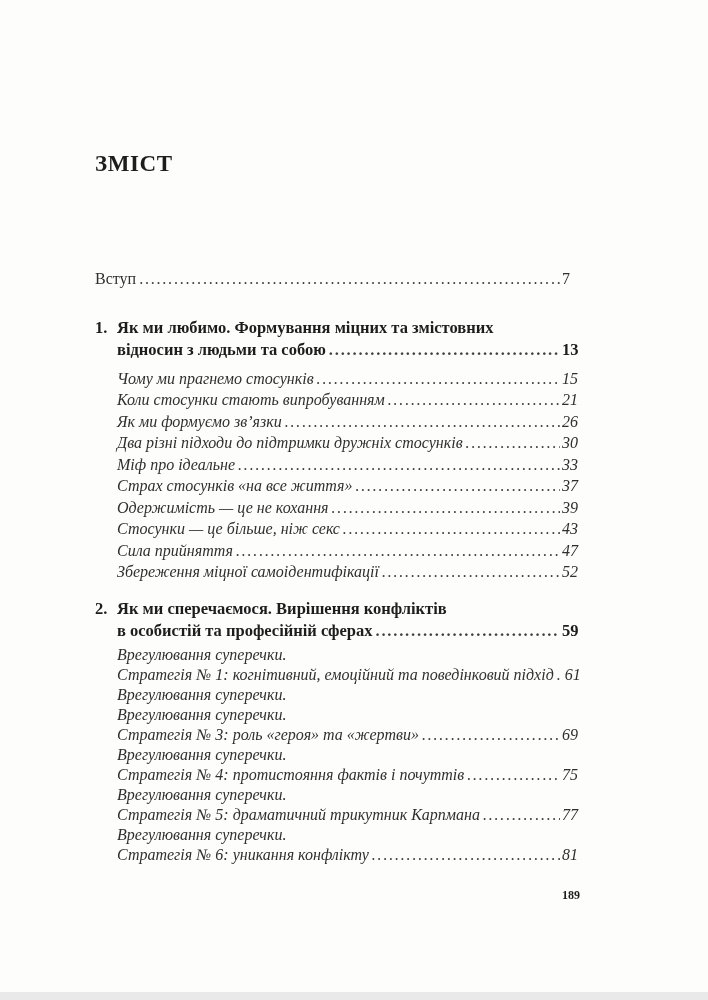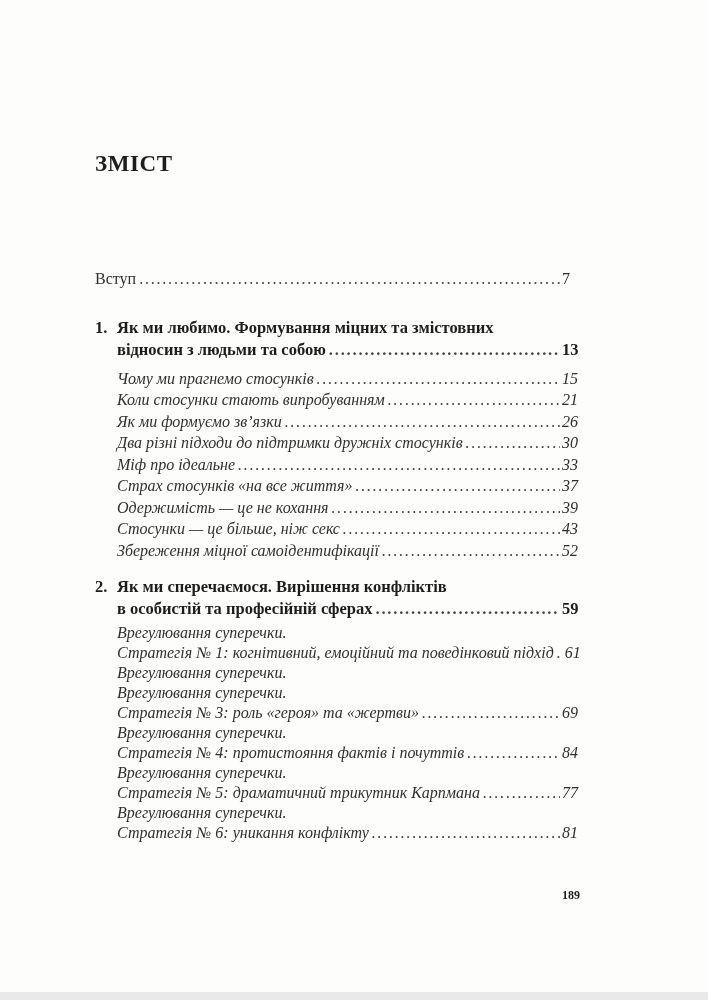--- a/index.html
+++ b/index.html
@@ -109,20 +109,25 @@
         <span class="lbl">Одержимість — це не кохання</span>
         <span class="leader"></span>
         <span class="pg">39</span>
       </div>
       <div class="row indent">
         <span class="lbl">Стосунки — це більше, ніж секс</span>
         <span class="leader"></span>
         <span class="pg">43</span>
       </div>
       <div class="row indent">
+        <span class="lbl">Сила прийняття</span>
+        <span class="leader"></span>
+        <span class="pg">47</span>
+      </div>
+      <div class="row indent">
         <span class="lbl">Збереження міцної самоідентифікації</span>
         <span class="leader"></span>
         <span class="pg">52</span>
       </div>
     </div>
 
     <div class="sec-head sec-head-2">
       <div class="row">
         <span class="num">2.</span>
         <span class="lbl">Як ми сперечаємося. Вирішення конфліктів</span>
@@ -160,21 +165,21 @@
           <span class="pg">69</span>
         </div>
       </div>
       <div class="pair">
         <div class="row indent">
           <span class="lbl">Врегулювання суперечки.</span>
         </div>
         <div class="row indent">
           <span class="lbl">Стратегія № 4: протистояння фактів і почуттів</span>
           <span class="leader"></span>
-          <span class="pg">84</span>
+          <span class="pg">75</span>
         </div>
       </div>
       <div class="pair">
         <div class="row indent">
           <span class="lbl">Врегулювання суперечки.</span>
         </div>
         <div class="row indent">
           <span class="lbl">Стратегія № 5: драматичний трикутник Карпмана</span>
           <span class="leader"></span>
           <span class="pg">77</span>

